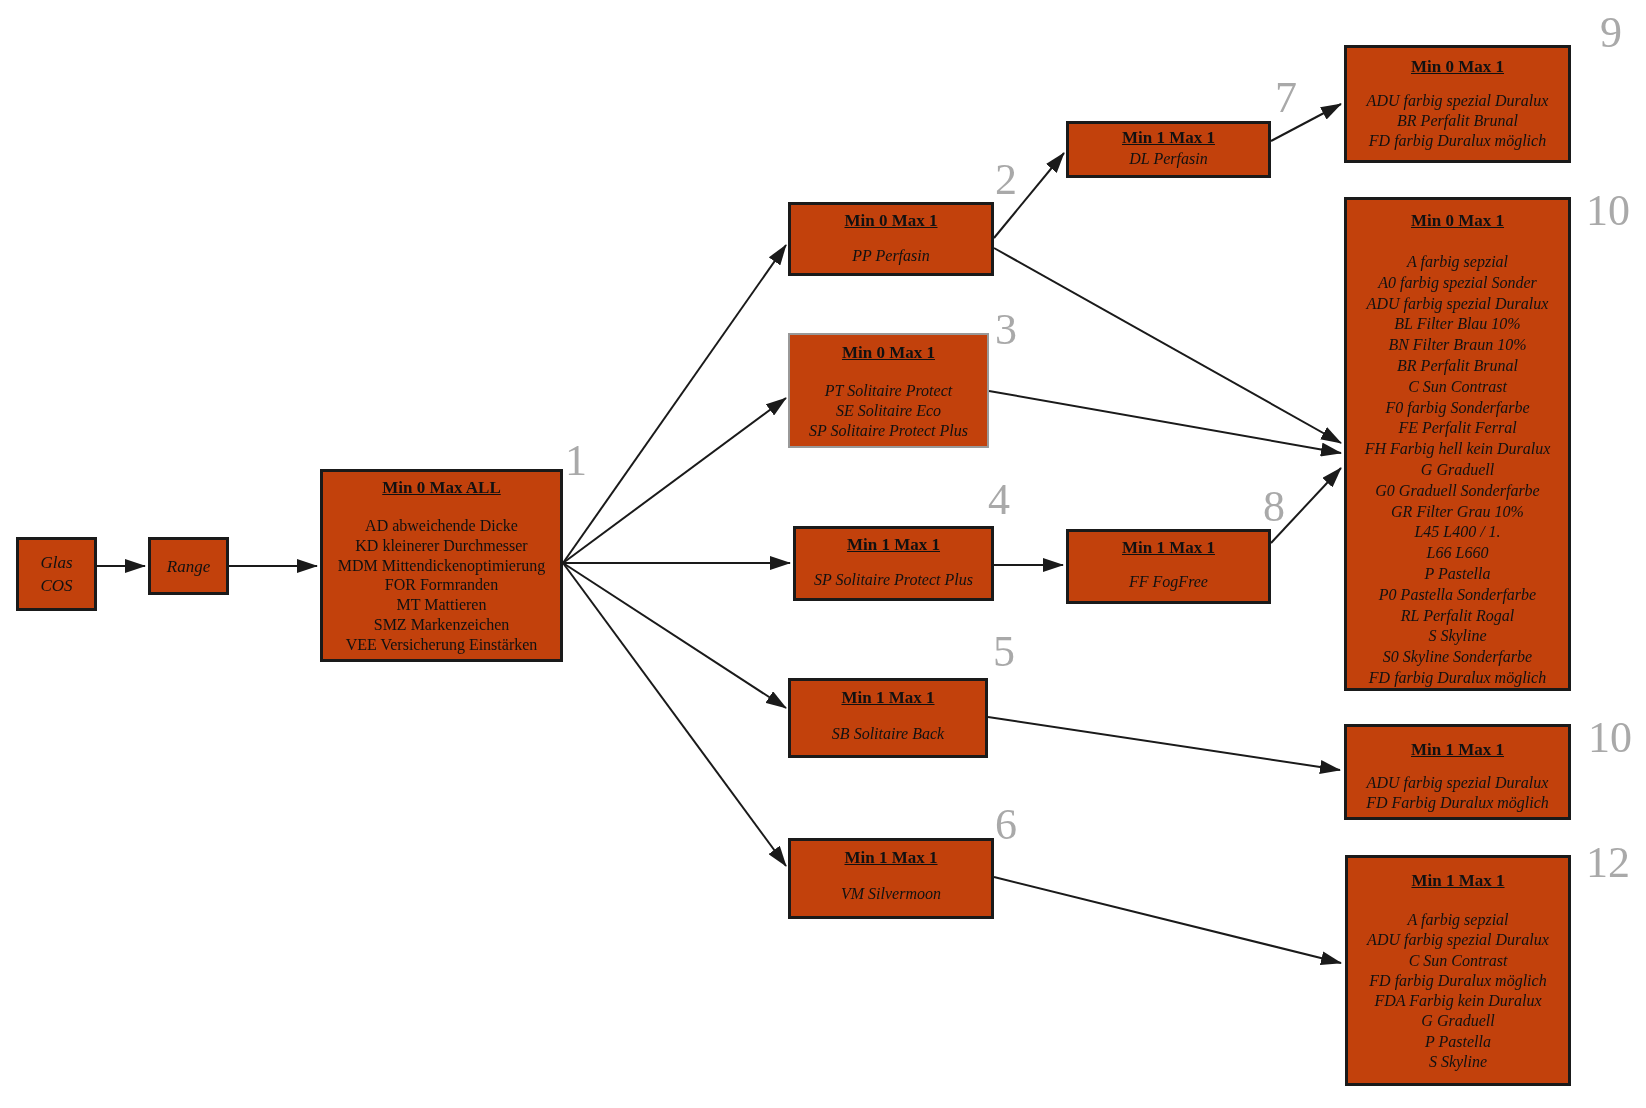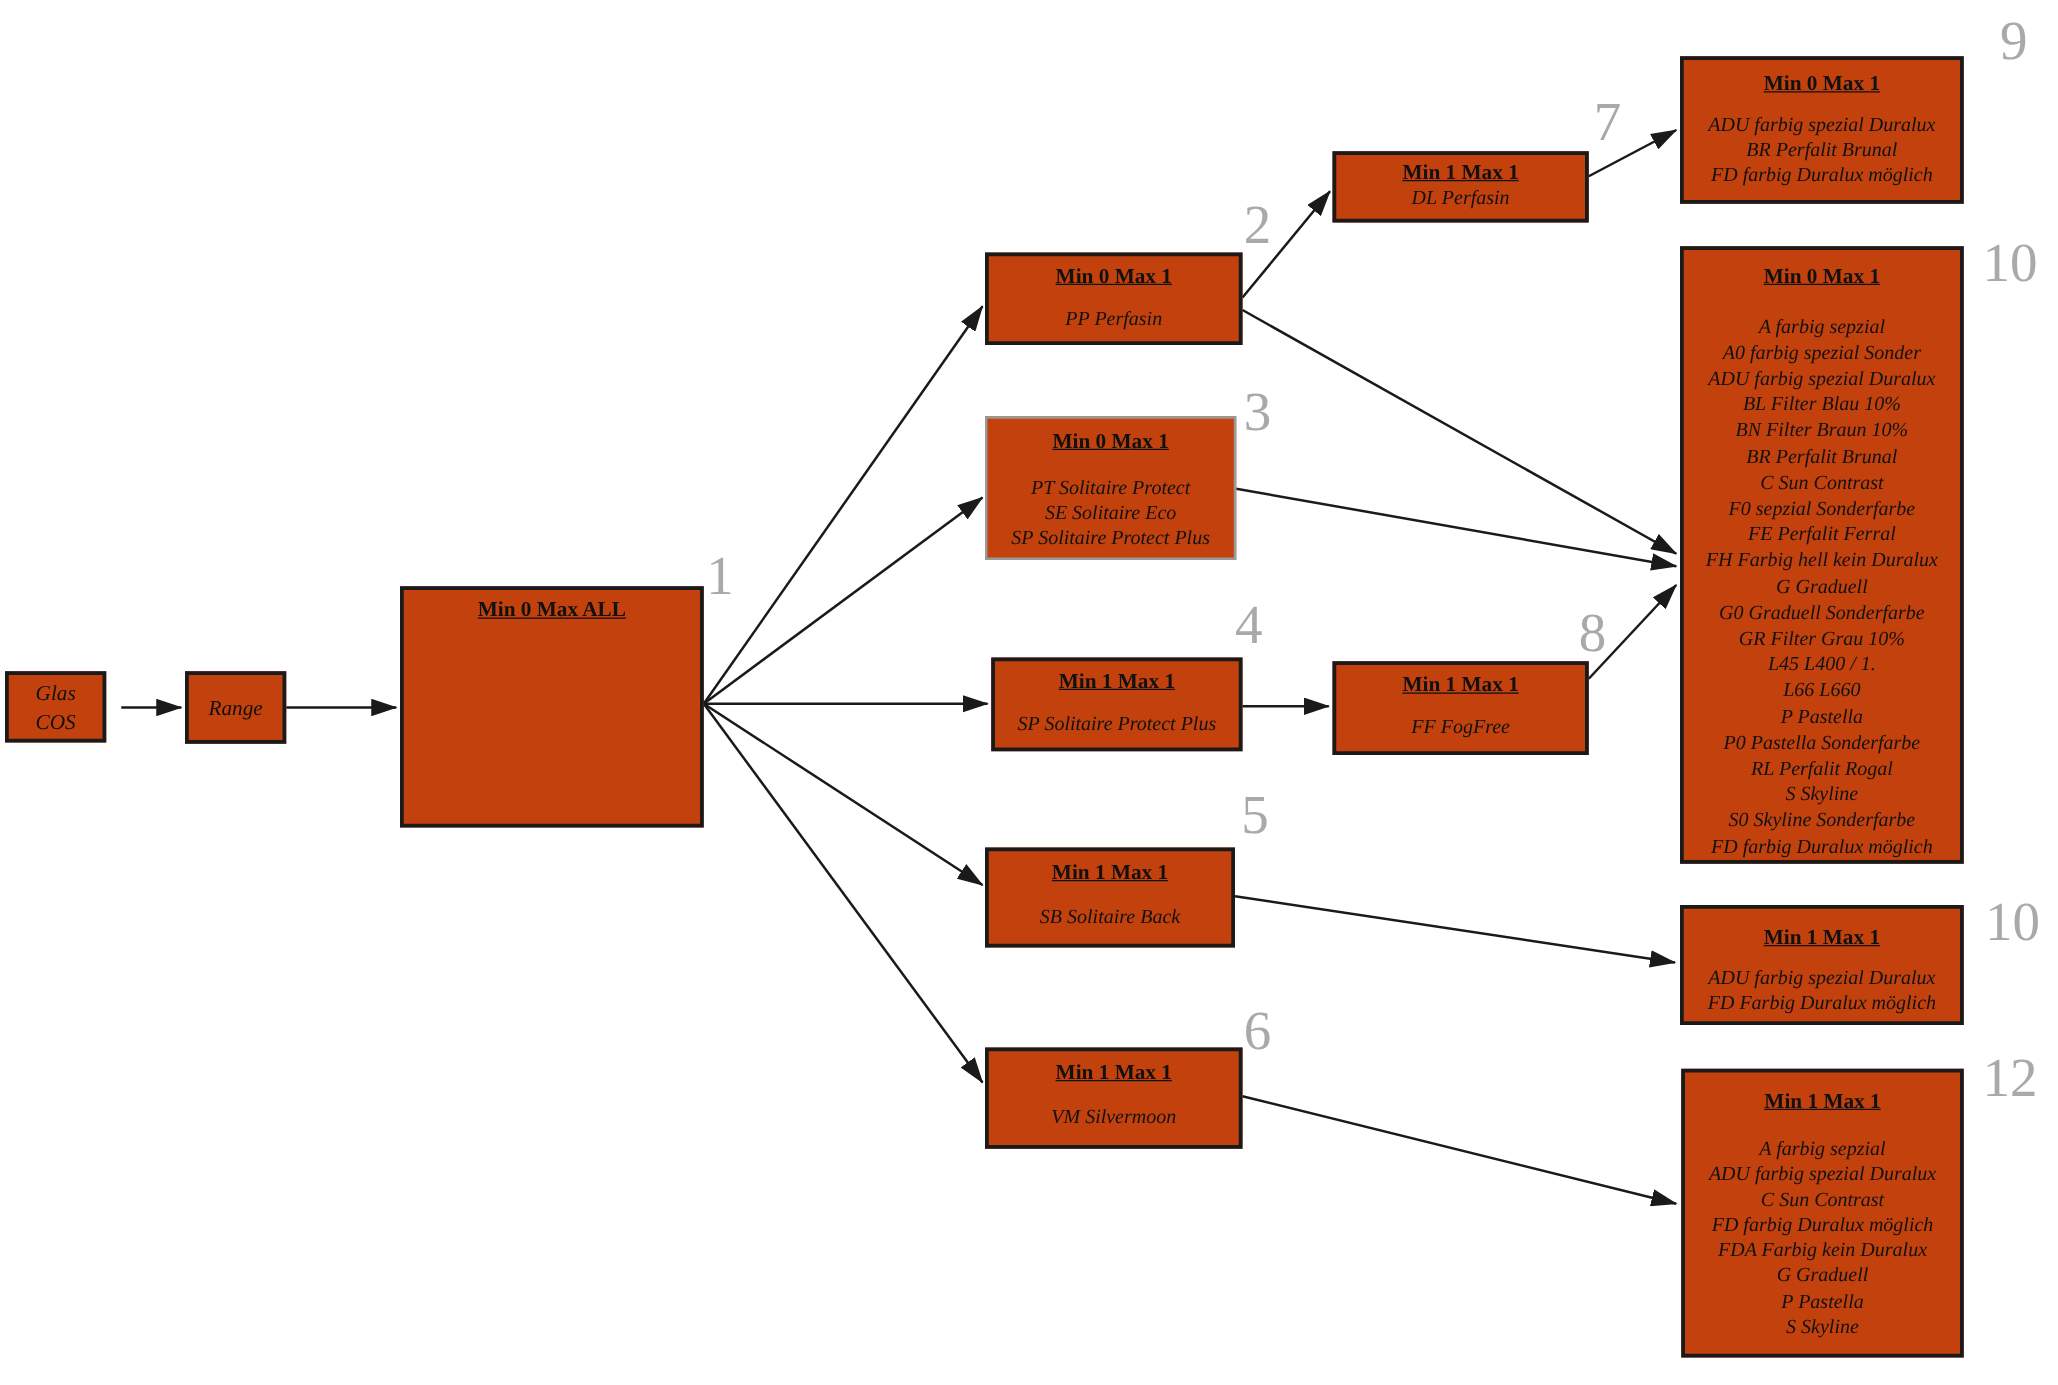--- a/index.html
+++ b/index.html
@@ -21,21 +21,21 @@
     font-style:italic;font-size:16px;line-height:20px;white-space:nowrap;
   }
   .node-items.upright .line{font-style:normal;line-height:19.8px;}
   .plain{display:flex;flex-direction:column;justify-content:center;}
   .plain .line{font-style:italic;font-size:17px;line-height:23px;}
   .step{
     position:absolute;font-size:44px;line-height:1;color:#a9a9a9;
     font-family:"Liberation Serif","DejaVu Serif",serif;
   }
   
-  #bGlas {left:4px;  top:537px; width:81px;  height:57px;}
+  #bGlas {left:16px;  top:537px; width:81px;  height:74px;}
   #bRange{left:148px; top:537px; width:81px;  height:58px;}
   #b1 {left:320px; top:469px; width:243px; height:193px; padding-top:6px;}
   #b1 .node-title{margin-bottom:18px;}
   #b2 {left:788px; top:202px; width:206px; height:74px;  padding-top:6px;}
   #b2 .node-title{margin-bottom:15px;}
   #b3 {left:788px; top:333px; width:201px; height:115px; padding-top:8px;}
   #b3 .node-title{margin-bottom:18px;}
   #b4 {left:793px; top:526px; width:201px; height:75px;  padding-top:6px;}
   #b4 .node-title{margin-bottom:15px;}
   #b5 {left:788px; top:678px; width:200px; height:80px;  padding-top:7px;}
@@ -108,20 +108,29 @@
   </div>
 
   <div class="node plain" id="bRange">
     <div class="node-items">
         <div class="line">Range</div>
       </div>
   </div>
 
   <div class="node" id="b1">
     <div class="node-title">Min 0 Max ALL</div>
+    <div class="node-items upright">
+        <div class="line">AD abweichende Dicke</div>
+        <div class="line">KD kleinerer Durchmesser</div>
+        <div class="line">MDM Mittendickenoptimierung</div>
+        <div class="line">FOR Formranden</div>
+        <div class="line">MT Mattieren</div>
+        <div class="line">SMZ Markenzeichen</div>
+        <div class="line">VEE Versicherung Einstärken</div>
+      </div>
   </div>
 
   <div class="node" id="b2">
     <div class="node-title">Min 0 Max 1</div>
     <div class="node-items">
         <div class="line">PP Perfasin</div>
       </div>
   </div>
 
   <div class="node gray" id="b3">
@@ -180,21 +189,21 @@
   <div class="node" id="b10">
     <div class="node-title">Min 0 Max 1</div>
     <div class="node-items">
         <div class="line">A farbig sepzial</div>
         <div class="line">A0 farbig spezial Sonder</div>
         <div class="line">ADU farbig spezial Duralux</div>
         <div class="line">BL Filter Blau 10%</div>
         <div class="line">BN Filter Braun 10%</div>
         <div class="line">BR Perfalit Brunal</div>
         <div class="line">C Sun Contrast</div>
-        <div class="line">F0 sepzial Sonderfarbe</div>
+        <div class="line">F0 farbig Sonderfarbe</div>
         <div class="line">FE Perfalit Ferral</div>
         <div class="line">FH Farbig hell kein Duralux</div>
         <div class="line">G Graduell</div>
         <div class="line">G0 Graduell Sonderfarbe</div>
         <div class="line">GR Filter Grau 10%</div>
         <div class="line">L45 L400 / 1.</div>
         <div class="line">L66 L660</div>
         <div class="line">P Pastella</div>
         <div class="line">P0 Pastella Sonderfarbe</div>
         <div class="line">RL Perfalit Rogal</div>

